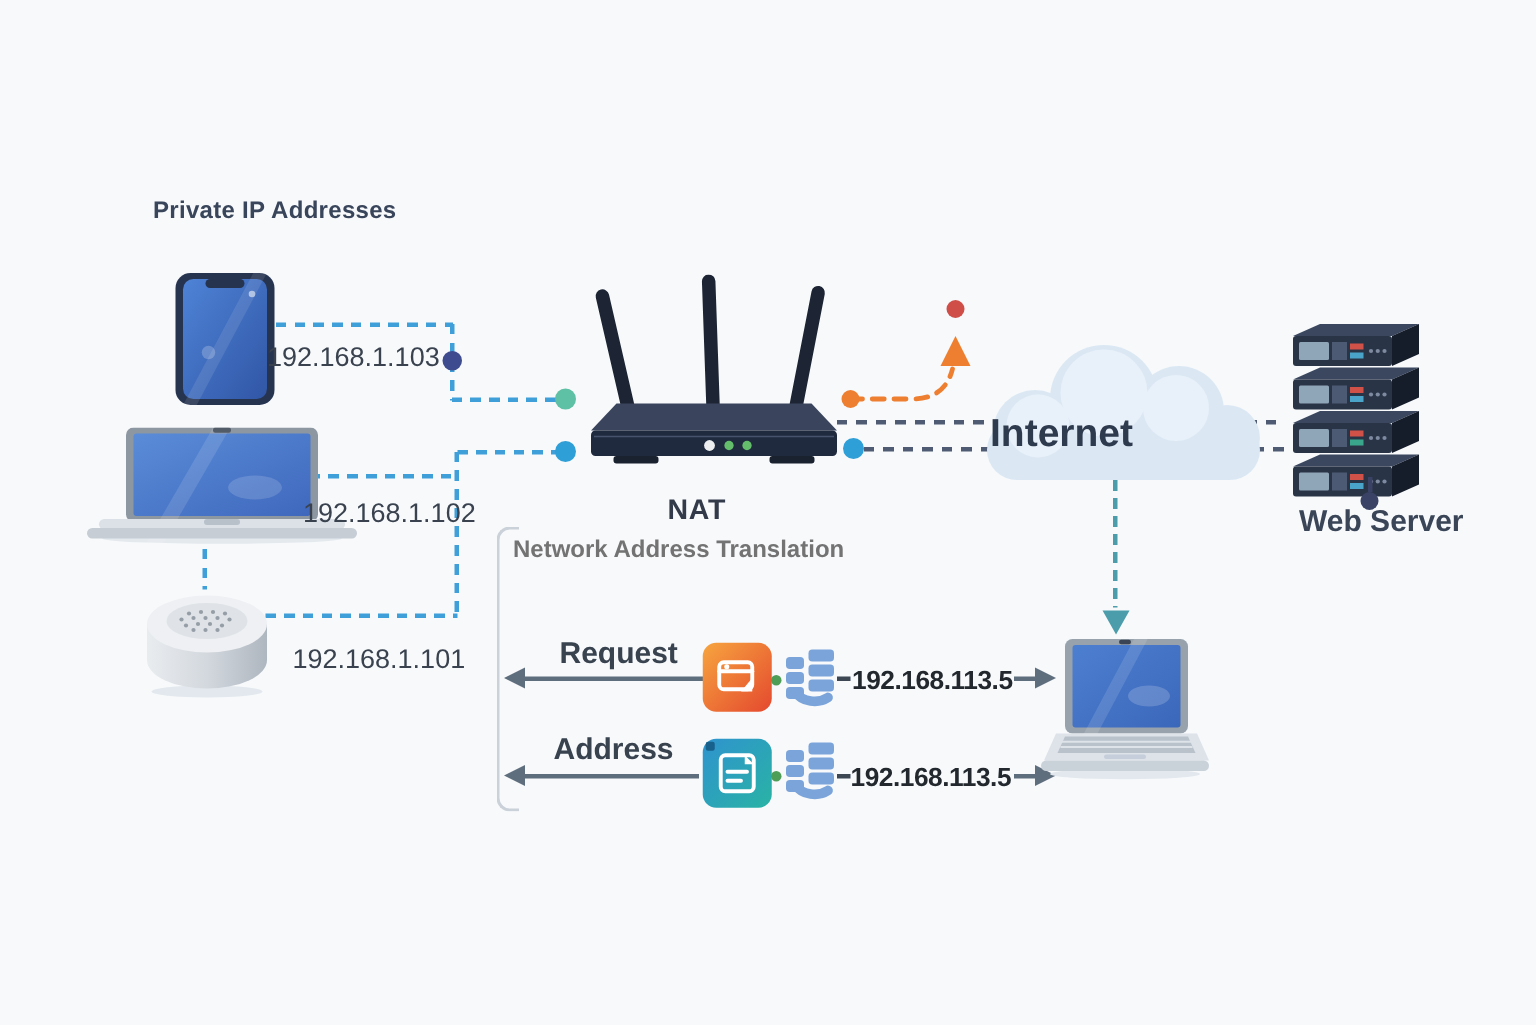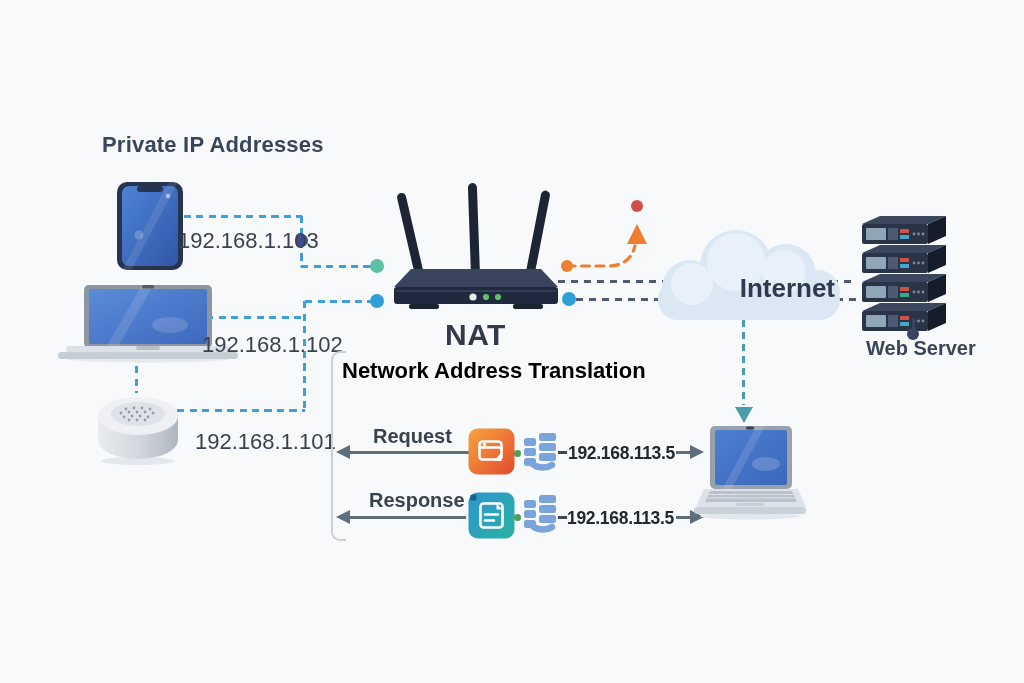--- a/index.html
+++ b/index.html
@@ -1,24 +1,24 @@
 <!DOCTYPE html>
 <html><head>
 <meta charset="utf-8">
 <style>
   html,body{margin:0;padding:0;background:#f7f9fb;}
   #canvas{position:relative;width:1024px;height:683px;background:#f7f9fb;overflow:hidden;
           font-family:"Liberation Sans",sans-serif;}
   .abs{position:absolute;}
-  .ip-label{font-size:22px;color:#39424e;}
-  .diagram-title{font-size:22px;font-weight:700;color:#39455a;letter-spacing:.2px;}
-  .nat-label{font-size:30px;font-weight:700;color:#333b4b;letter-spacing:.5px;}
-  .nat-sub{font-size:22px;font-weight:600;color:#000000;text-align:center;}
+  .ip-label{font-size:18px;color:#39424e;}
+  .diagram-title{font-size:16px;font-weight:700;color:#39455a;letter-spacing:.2px;}
+  .nat-label{font-size:19px;font-weight:700;color:#333b4b;letter-spacing:.5px;margin-top:12px;}
+  .nat-sub{font-size:16px;font-weight:600;color:#737373;text-align:center;}
   .public-ip{font-size:20px;font-weight:600;color:#23605c;text-align:center;line-height:1.3;}
-  .cloud-label{font-size:26px;font-weight:600;color:#2e3a4d;text-align:right;}
+  .cloud-label{font-size:26px;font-weight:600;color:#2e3a4d;text-align:left;}
   .server-label{font-size:20px;font-weight:600;color:#3a4557;}
   .flow-label{font-size:20px;font-weight:600;color:#39434f;}
   .flow-ip{font-size:17.5px;font-weight:700;color:#22282e;letter-spacing:-.3px;}
   
   .dash-h{height:2.6px;}
   .dash-v{width:2.6px;}
   .dash-blue-h{background:repeating-linear-gradient(90deg,#3f9fd8 0 7px,transparent 7px 12.5px);}
   .dash-blue-v{background:repeating-linear-gradient(180deg,#3f9fd8 0 7px,transparent 7px 12.5px);}
   .dash-slate-h{background:repeating-linear-gradient(90deg,#4e5b73 0 7px,transparent 7px 13px);}
   .dash-teal-v{background:repeating-linear-gradient(180deg,#4b9dab 0 7px,transparent 7px 12px);width:3px;}
@@ -258,21 +258,21 @@
         <rect x="0" y="16" width="12" height="8" rx="2.5"></rect>
         <rect x="0" y="26" width="12" height="8" rx="2.5"></rect>
     </g>
     <path d="M28,33 a13,9 0 0 1 -21,-3" stroke="#7ba4da" stroke-width="6.5" fill="none" stroke-linecap="round"></path>
   </svg>
   <div class="abs small-dash" style="left:558px;top:451px;"></div>
   <div class="abs flow-ip" style="left:568px;top:443px;">192.168.113.5</div>
   <div class="abs solid-h" style="left:676px;top:451px;width:16px;"></div>
   <div class="abs arrow-right" style="left:690px;top:445px;"></div>
 
-  <div class="abs flow-label" style="left:369px;top:489px;">Response</div>
+  <div class="abs flow-label" style="left:369px;top:489px;">Address</div>
   <div class="abs solid-h" style="left:349px;top:516px;width:117px;"></div>
   <div class="abs arrow-left" style="left:336px;top:510px;"></div>
   <svg class="abs" style="left:468px;top:492px;" width="47" height="47" viewBox="0 0 47 47">
     <defs>
       <linearGradient id="respGrad" x1="0" y1="0" x2="1" y2="1">
         <stop offset="0" stop-color="#2f93cf"></stop>
           <stop offset="1" stop-color="#29b3a4"></stop>
       </linearGradient>
     </defs>
     <rect x="0.5" y="0.5" width="46" height="46" rx="9" fill="url(#respGrad)"></rect>

